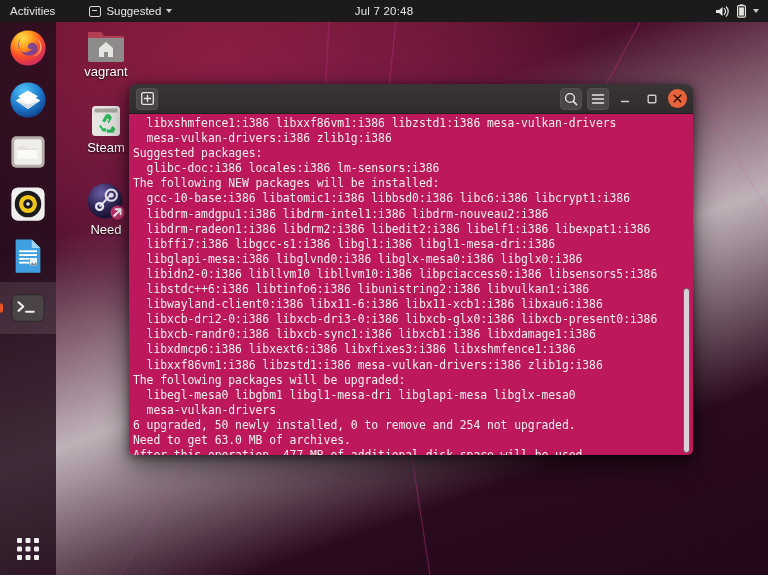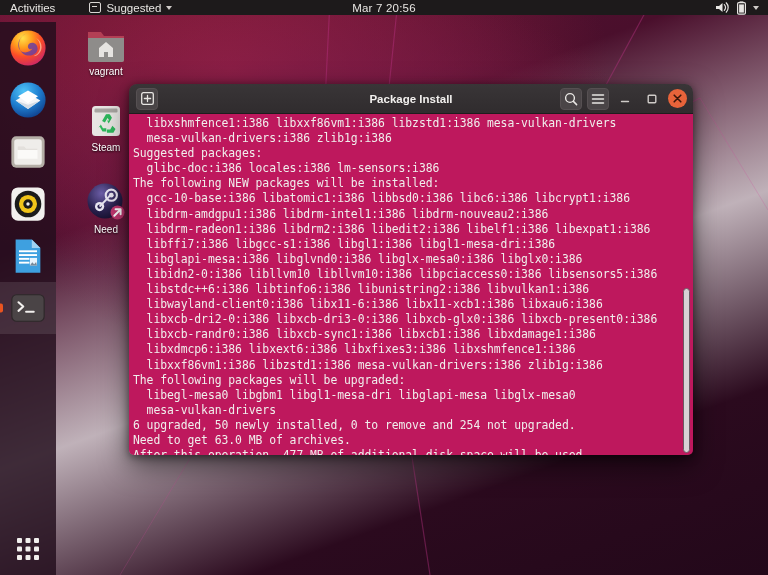--- a/index.html
+++ b/index.html
@@ -13,21 +13,21 @@
       radial-gradient(ellipse 70% 55% at 42% 30%, #7a1b4e 0%, rgba(122,27,78,0) 62%),
       radial-gradient(ellipse 90% 70% at 30% 12%, #94203f 0%, rgba(148,32,63,0) 55%),
       linear-gradient(160deg, #5e1134 0%, #4a0f2c 30%, #35082050 55%, #2b0a1e 78%, #23081a 100%);
   }
 
   
   #wallpaper-lines { position:absolute; inset:0; width:768px; height:575px; }
 
   
   .topbar {
-    position:absolute; top:0; left:0; width:768px; height:15px;
+    position:absolute; top:0; left:0; width:768px; height:22px;
     background:#1d1a1b; color:#e8e6e3; z-index:40;
     display:flex; align-items:center; font-size:11.5px;
   }
   .tb-activities { margin-left:10px; }
   .tb-app { display:flex; align-items:center; gap:5px; margin-left:34px; }
   .tb-app-icon {
     width:12px; height:11px; border:1.4px solid #d9d6d3; border-radius:2px;
     position:relative;
   }
   .tb-app-icon:before {
@@ -62,21 +62,21 @@
   }
   .dock-icon { width:38px; height:38px; display:block; }
   .dock-grid {
     position:absolute; bottom:14px; left:0; width:56px;
     display:flex; justify-content:center;
   }
 
   
   .desk-icon {
     position:absolute; width:56px; text-align:center; z-index:10;
-    color:#fff; font-size:10px; text-shadow:0 1px 2px rgba(0,0,0,.85);
+    color:#fff; font-size:13px; text-shadow:0 1px 2px rgba(0,0,0,.85);
   }
   .desk-icon .glyph { display:block; margin:0 auto 2px; }
   .desk-label { display:block; line-height:12px; }
 
   
   .term-window {
     position:absolute; left:129px; top:84px; width:564px; height:371px;
     border-radius:8px 8px 5px 5px; overflow:hidden; z-index:30;
     box-shadow:0 10px 28px rgba(0,0,0,.55), 0 2px 8px rgba(0,0,0,.5);
     display:flex; flex-direction:column;
@@ -139,21 +139,21 @@
   </g>
 </svg>
 
 <div class="topbar">
   <span class="tb-activities">Activities</span>
   <div class="tb-app">
     <span class="tb-app-icon"></span>
     <span>Suggested</span>
     <span class="caret-d"></span>
   </div>
-  <span class="tb-clock">Mar 7  20:56</span>
+  <span class="tb-clock">Jul 7  20:48</span>
   <div class="tb-right">
     <svg width="15" height="13" viewBox="0 0 15 13">
       <path d="M1 5h3l3.5-3v9L4 8H1z" fill="#e8e6e3"></path>
       <path d="M9.3 3.6a4 4 0 0 1 0 5.8M11.2 1.8a6.6 6.6 0 0 1 0 9.4" stroke="#e8e6e3" stroke-width="1.2" fill="none" stroke-linecap="round"></path>
     </svg>
     <svg width="9" height="14" viewBox="0 0 9 14">
       <rect x="2.6" y="0.4" width="3.8" height="1.3" fill="#e8e6e3"></rect>
       <rect x="0.6" y="1.7" width="7.8" height="11.5" rx="1.2" stroke="#e8e6e3" stroke-width="1.2" fill="none"></rect>
       <rect x="2.1" y="3.4" width="4.8" height="8.2" fill="#e8e6e3"></rect>
     </svg>
@@ -302,21 +302,20 @@
 <div class="term-window">
 
   <div class="titlebar">
     <div class="tb-btn raised">
       <svg width="13" height="13" viewBox="0 0 13 13">
         <rect x="0.7" y="0.7" width="11.6" height="11.6" rx="1.6" stroke="#e8e6e3" stroke-width="1.3" fill="none"></rect>
         <path d="M6.5 3.4v6.2M3.4 6.5h6.2" stroke="#e8e6e3" stroke-width="1.3" stroke-linecap="round"></path>
       </svg>
     </div>
 
-    <span class="title-text">Package Install</span>
 
     <div class="tb-right-btns">
       <div class="tb-btn raised">
         <svg width="14" height="14" viewBox="0 0 14 14">
           <circle cx="6" cy="6" r="4.4" stroke="#e8e6e3" stroke-width="1.4" fill="none"></circle>
           <path d="M9.4 9.4l3.2 3.2" stroke="#e8e6e3" stroke-width="1.5" stroke-linecap="round"></path>
         </svg>
       </div>
       <div class="tb-btn raised">
         <svg width="14" height="12" viewBox="0 0 14 12">

